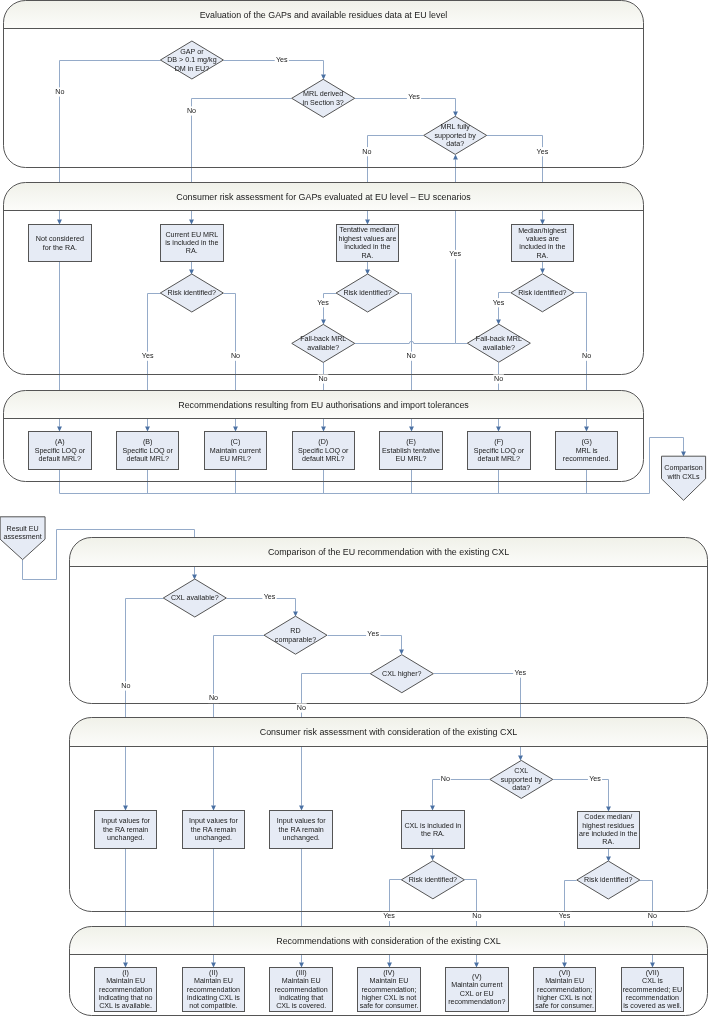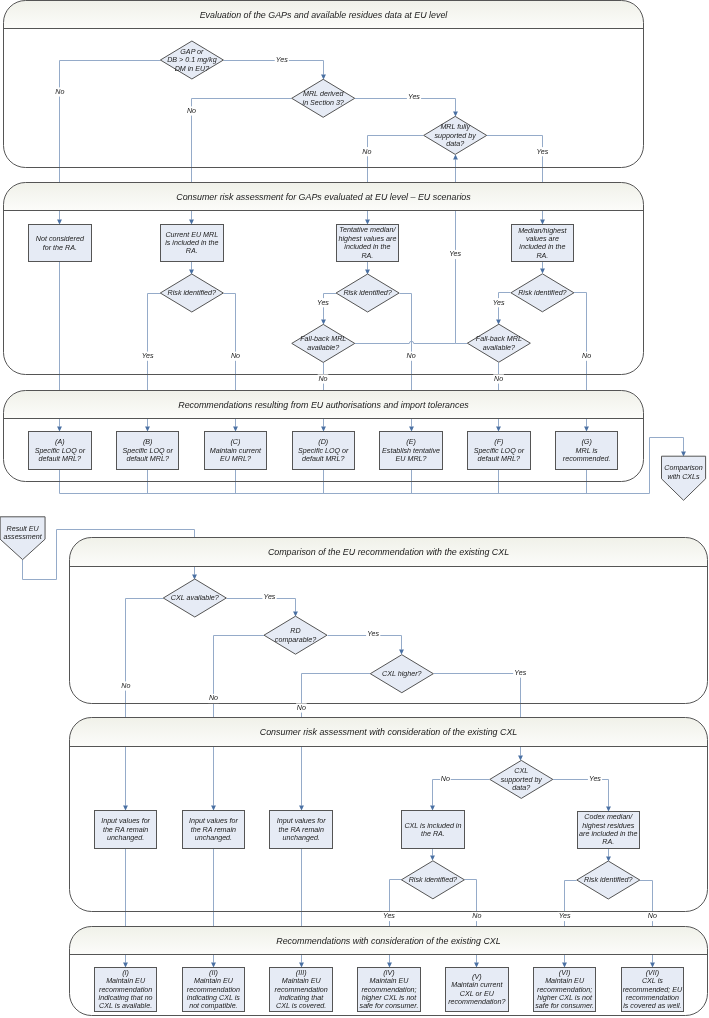--- a/index.html
+++ b/index.html
@@ -1,20 +1,20 @@
 <!DOCTYPE html>
 <html><head>
 <meta charset="utf-8">
 <title>MRL decision flowchart</title>
 <style>
   html,body{margin:0;padding:0;background:#ffffff;}
   body{width:709px;height:1018px;overflow:hidden;font-family:"Liberation Sans",sans-serif;}
   svg{display:block;}
   text{-webkit-font-smoothing:antialiased;paint-order:stroke;}
-  #stage{position:relative;will-change:transform;font-style:italic;}
+  #stage{position:relative;will-change:transform;}
   .cont{fill:none;stroke:#555555;stroke-width:1;}
   .contbg{fill:#ffffff;stroke:none;}
   .hdr{fill:url(#hgrad);stroke:none;}
   .contline{stroke:#555555;stroke-width:1;}
   .stitle{font-family:"Liberation Sans",sans-serif;font-size:8.9px;fill:#1a1a1a;text-anchor:middle;}
   .conn{fill:none;stroke:#95abc9;stroke-width:1;}
   .arw{fill:#4a70a3;stroke:none;}
   .nd{fill:#e6ebf5;stroke:#555555;stroke-width:1;}
   .ndtxt{font-family:"Liberation Sans",sans-serif;font-size:7.15px;fill:#1a1a1a;text-anchor:middle;}
   .elab{font-family:"Liberation Sans",sans-serif;font-size:7.15px;fill:#1a1a1a;text-anchor:middle;dominant-baseline:middle;}

